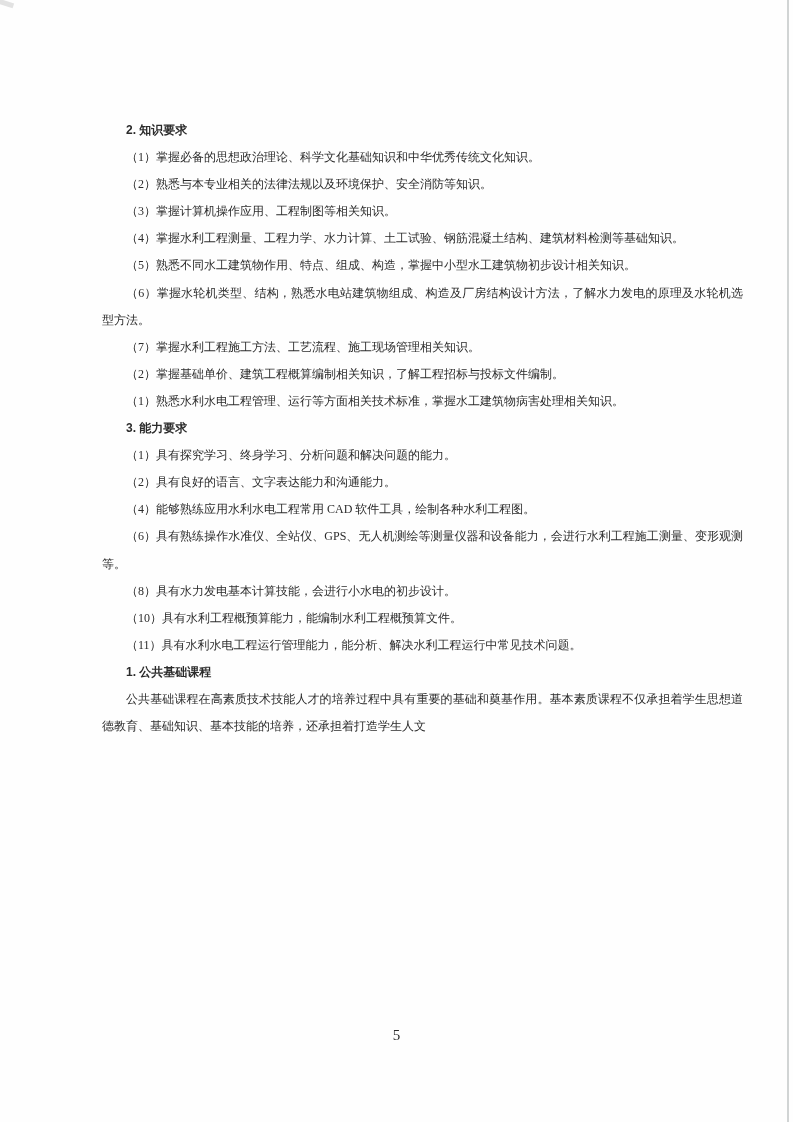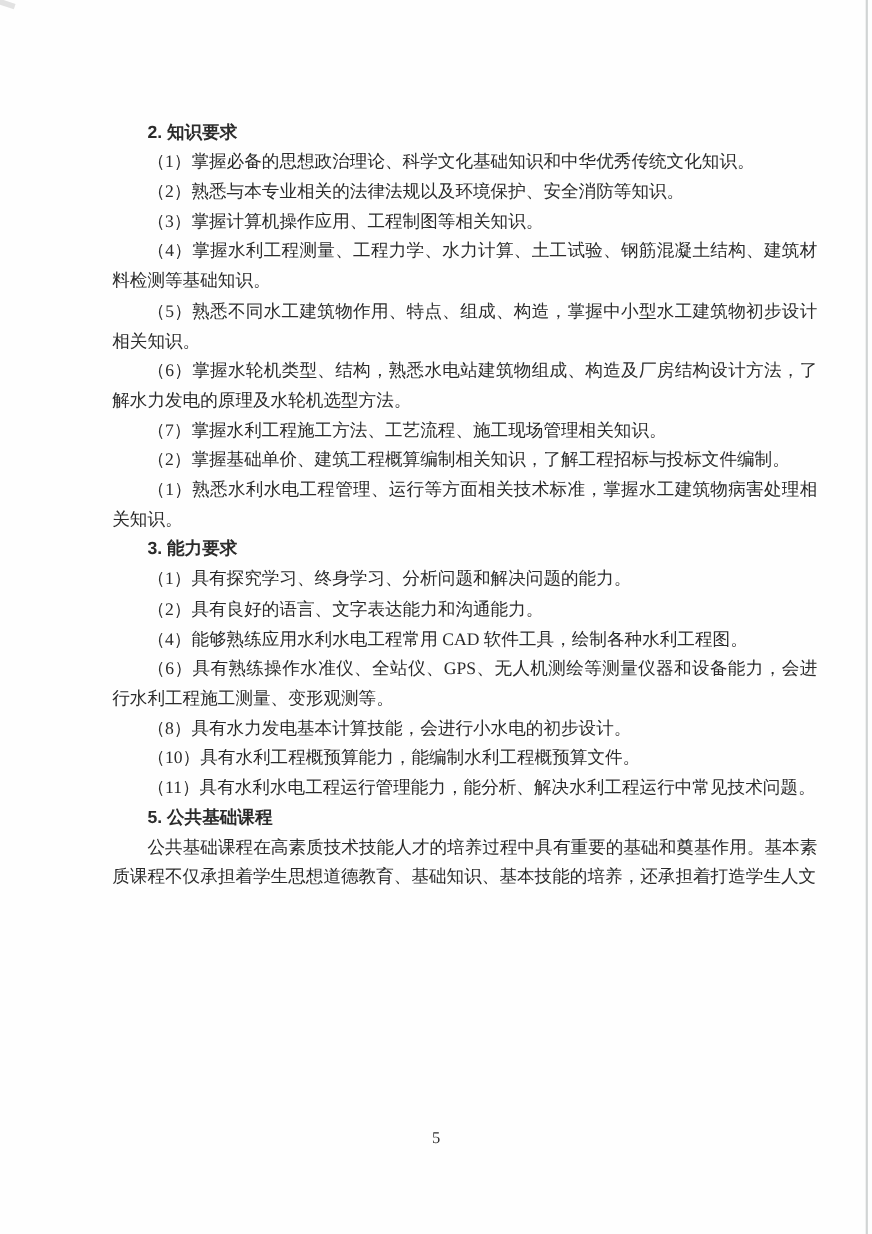--- a/index.html
+++ b/index.html
@@ -15,24 +15,24 @@
     width: 793px;
     height: 1122px;
     position: relative;
     background: var(--paper);
     overflow: hidden;
     font-family: "Liberation Serif", "DejaVu Serif", serif;
   }
   .content {
     position: absolute;
     left: 102px;
-    top: 107px;
+    top: 117px;
     width: 641px;
     color: var(--text-color);
-    font-size: 16px;
+    font-size: 12px;
     line-height: 27.1px;
   }
   .para {
     margin: 0;
     text-indent: 2em;
     text-align: justify;
     text-justify: inter-ideograph;
   }
   .para.heading {
     font-weight: bold;
@@ -88,17 +88,17 @@
     <p class="para body">（2）掌握基础单价、建筑工程概算编制相关知识，了解工程招标与投标文件编制。</p>
     <p class="para body">（1）熟悉水利水电工程管理、运行等方面相关技术标准，掌握水工建筑物病害处理相关知识。</p>
     <p class="para heading">3. 能力要求</p>
     <p class="para body">（1）具有探究学习、终身学习、分析问题和解决问题的能力。</p>
     <p class="para body">（2）具有良好的语言、文字表达能力和沟通能力。</p>
     <p class="para body">（4）能够熟练应用水利水电工程常用 CAD 软件工具，绘制各种水利工程图。</p>
     <p class="para body">（6）具有熟练操作水准仪、全站仪、GPS、无人机测绘等测量仪器和设备能力，会进行水利工程施工测量、变形观测等。</p>
     <p class="para body">（8）具有水力发电基本计算技能，会进行小水电的初步设计。</p>
     <p class="para body">（10）具有水利工程概预算能力，能编制水利工程概预算文件。</p>
     <p class="para body">（11）具有水利水电工程运行管理能力，能分析、解决水利工程运行中常见技术问题。</p>
-    <p class="para heading">5. 公共基础课程</p>
+    <p class="para heading">1. 公共基础课程</p>
     <p class="para body">公共基础课程在高素质技术技能人才的培养过程中具有重要的基础和奠基作用。基本素质课程不仅承担着学生思想道德教育、基础知识、基本技能的培养，还承担着打造学生人文</p>
   </main>
 
 <footer class="page-footer">5</footer>
 
 </body></html>

